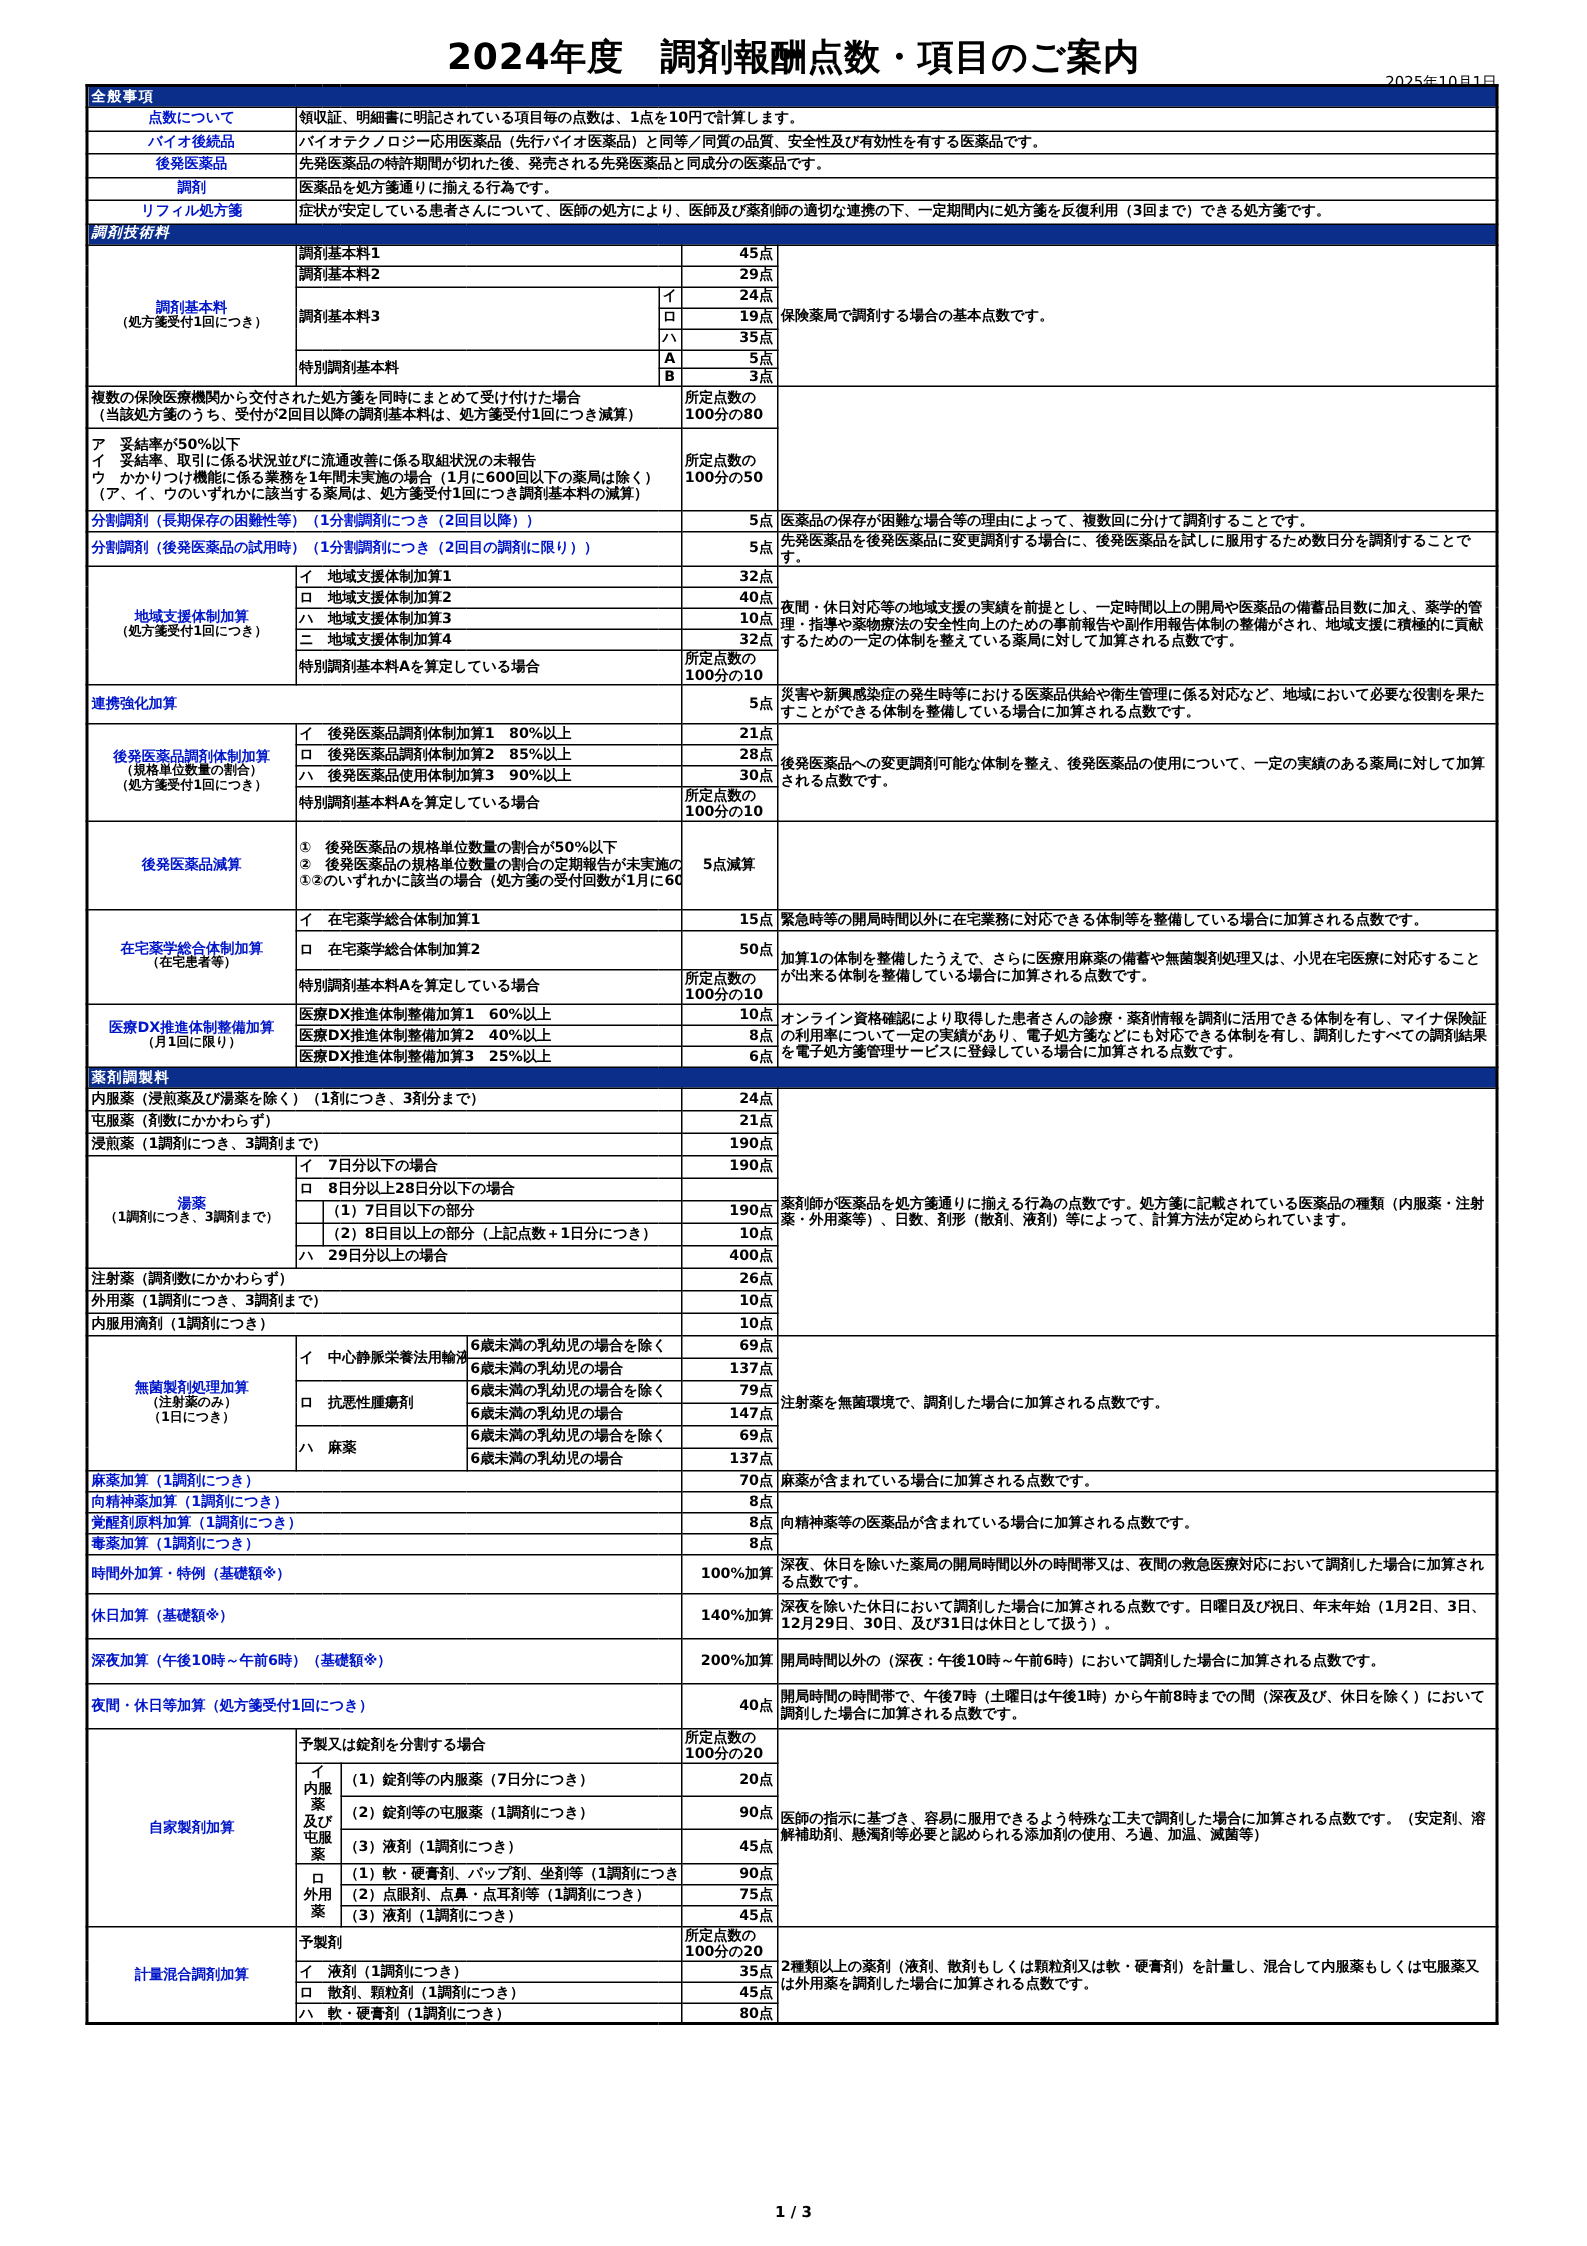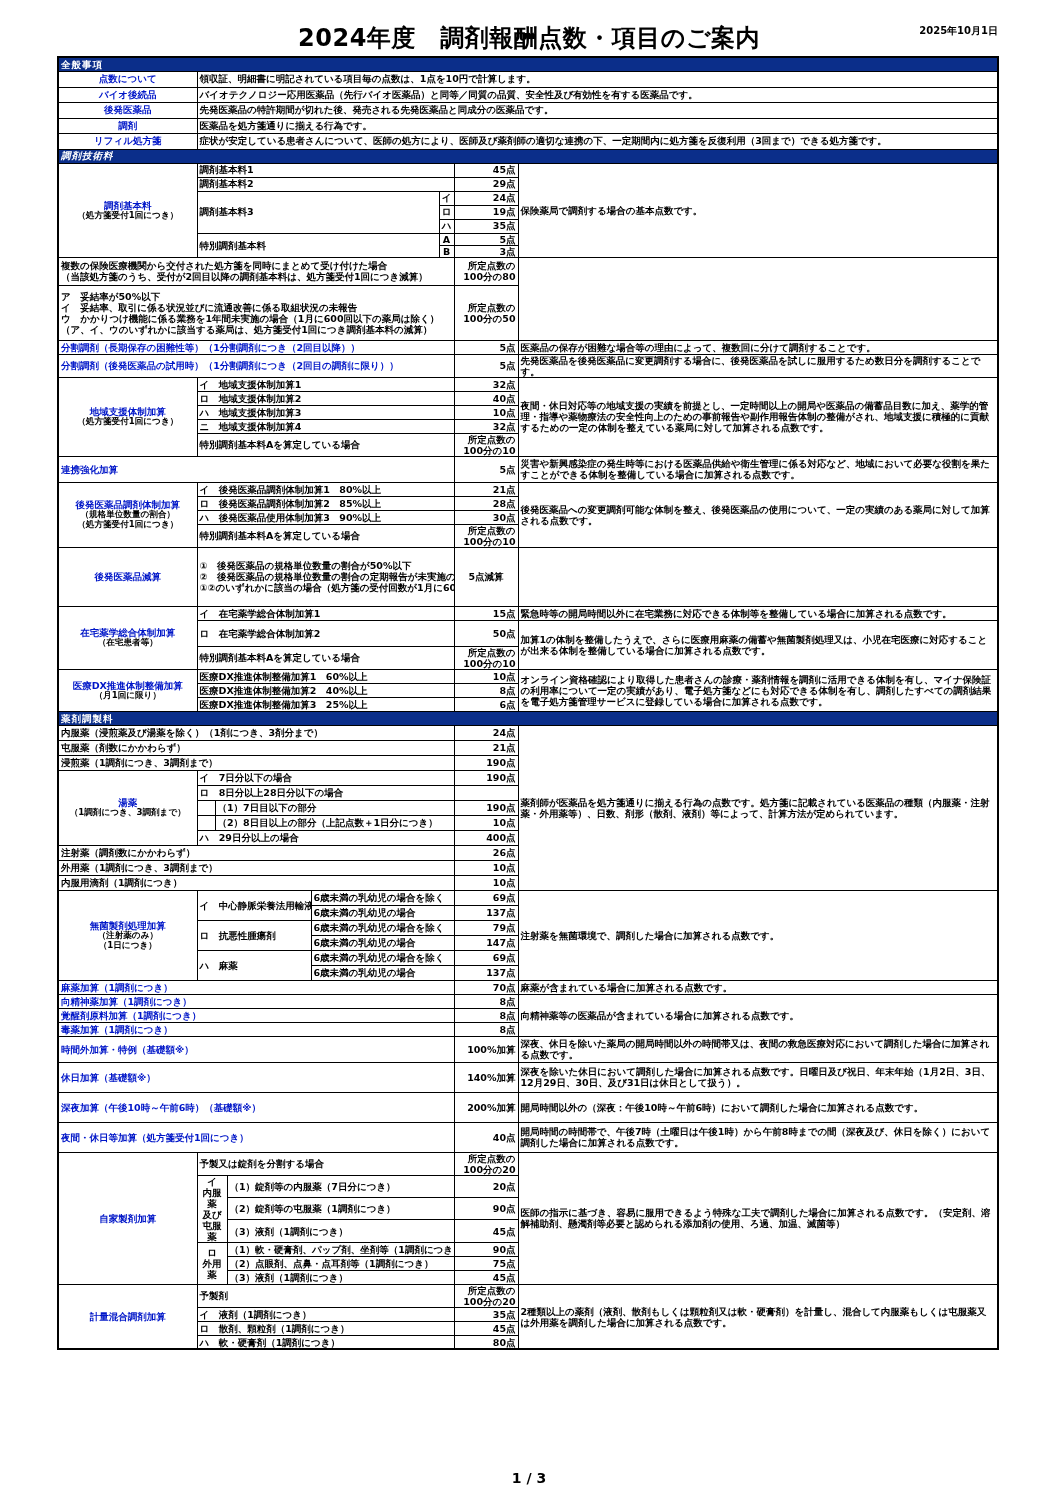--- a/index.html
+++ b/index.html
@@ -1,40 +1,40 @@
 <!DOCTYPE html>
 <html><head>
 <meta charset="utf-8">
 <style>
   html,body{margin:0;padding:0}
   body{width:1058px;height:1497px;position:relative;background:#ffffff;
        font-family:"DejaVu Sans",sans-serif;color:#000}
   #title{position:absolute;top:22px;left:0;width:100%;text-align:center;
          font-size:24px;font-weight:bold;letter-spacing:.5px}
-  #date{position:absolute;top:24px;right:60px;font-size:10px;font-weight:bold}
+  #date{position:absolute;top:48px;right:60px;font-size:10px;font-weight:normal}
   #feetable{position:absolute;left:57px;top:56px;width:940px;
             border-collapse:collapse;table-layout:fixed;border:2px solid #000}
   #feetable td{border:1px solid #000;font-size:9.5px;font-weight:bold;
      line-height:1.16;padding:0 2px;vertical-align:middle;overflow:hidden}
   tr.tk > td{border-top-width:2px}
   td.bar{background:#0b2e8a;color:#fff;font-size:10.5px;padding:1px 4px;letter-spacing:1px}
   td.lbl{color:#0016c8;text-align:center}
   td.lbl .sub{color:#000;font-size:8.6px;font-weight:bold}
   td.bl{color:#0016c8;white-space:nowrap}
   td.d{white-space:nowrap}
   td.d div{white-space:nowrap}
   td.s9{font-size:8.8px}
   td.pts{text-align:right;padding-right:3px;white-space:nowrap}
-  td.ptsc{text-align:right;font-size:8.6px;line-height:1.12;padding:0;white-space:nowrap}
+  td.ptsc{text-align:left;font-size:8.6px;line-height:1.12;padding:0;white-space:nowrap}
   td.ctr{text-align:center}
   td.sm{font-size:8.4px;padding:0 1px;white-space:nowrap}
   td.tiny{font-size:8px;text-align:center;line-height:1.08;padding:0}
   td.note{font-size:9px;line-height:1.22;padding:1px 3px}
   #footer{position:absolute;top:1470px;left:0;width:100%;text-align:center;
-          font-size:14px;font-weight:bold}
+          font-size:10px;font-weight:bold}
 </style>
 </head>
 <body>
 
 <div id="title">2024年度　調剤報酬点数・項目のご案内</div>
 <div id="date">2025年10月1日</div>
 
 <table id="feetable">
   <colgroup>
       <col style="width: 139px;">

